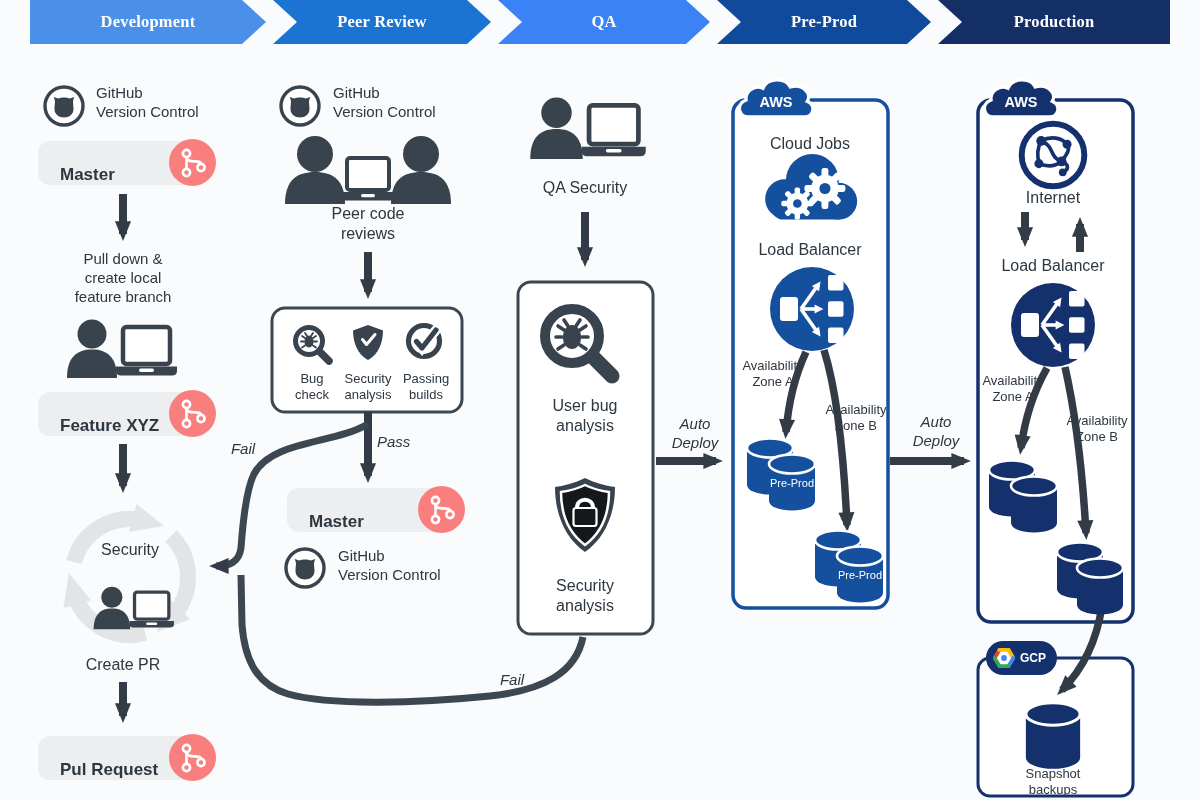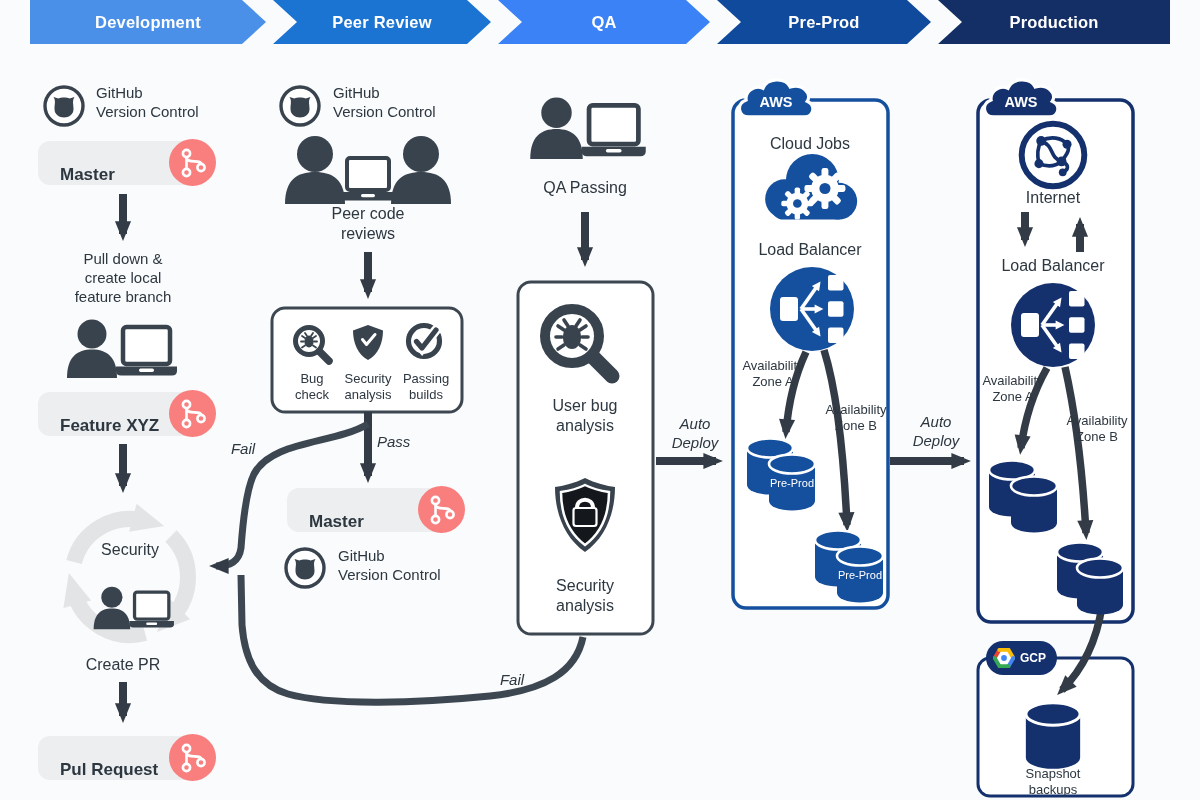--- a/index.html
+++ b/index.html
@@ -1,21 +1,21 @@
 <!DOCTYPE html>
 <html><head>
 <meta charset="utf-8">
 <style>
   html,body{margin:0;padding:0;background:#fff;}
   .canvas{position:relative;width:1200px;height:800px;background:#fafbfc;overflow:hidden;
           font-family:"Liberation Sans",sans-serif;color:#2d3740;}
   .layer{position:absolute;left:0;top:0;}
   
   .stage{position:absolute;top:0;height:44px;display:flex;align-items:center;justify-content:center;
-         color:#fff;font-weight:bold;font-size:16.5px;letter-spacing:.2px;}
+         color:#fff;font-weight:bold;font-size:16.5px;letter-spacing:.2px;font-family:Liberation Serif, serif;}
   .stage.first{clip-path:polygon(0 0,calc(100% - 24px) 0,100% 50%,calc(100% - 24px) 100%,0 100%);}
   .stage.mid{clip-path:polygon(0 0,calc(100% - 24px) 0,100% 50%,calc(100% - 24px) 100%,0 100%,24px 50%);}
   .stage.last{clip-path:polygon(0 0,100% 0,100% 100%,0 100%,24px 50%);}
   
   .lbl{position:absolute;text-align:center;white-space:pre-line;line-height:1.26;font-size:15px;}
   .left{text-align:left;}
   .t16{font-size:16px;} .t13{font-size:13px;} .t11{font-size:11px;}
   .it{font-style:italic;}
   .white{color:#fff;}
   .bold{font-weight:bold;}
@@ -332,21 +332,21 @@
             <circle cx="8.5" cy="5" r="3.6"></circle>
             <path d="M -6,-5.4 L -6,6.4"></path>
             <path d="M -6,-5 C -6,1.5 8.5,-3.5 8.5,1.4"></path>
           </g>
         </svg>
     </span>
   </div>
   <div class="lbl left" style="left:338px;top:547px;width:140px;">GitHub
 Version Control</div>
 
-  <div class="lbl t16" style="left:525px;top:178px;width:120px;">QA Passing</div>
+  <div class="lbl t16" style="left:525px;top:178px;width:120px;">QA Security</div>
   <div class="lbl t16" style="left:525px;top:396px;width:120px;">User bug
 analysis</div>
   <div class="lbl t16" style="left:525px;top:576px;width:120px;">Security
 analysis</div>
   <div class="lbl it" style="left:664px;top:415px;width:62px;">Auto
 Deploy</div>
   <div class="lbl it" style="left:482px;top:671px;width:60px;">Fail</div>
 
   <div class="lbl white bold" style="left:746px;top:93px;width:60px;font-size:14.5px;">AWS</div>
   <div class="lbl t16" style="left:750px;top:134px;width:120px;">Cloud Jobs</div>

